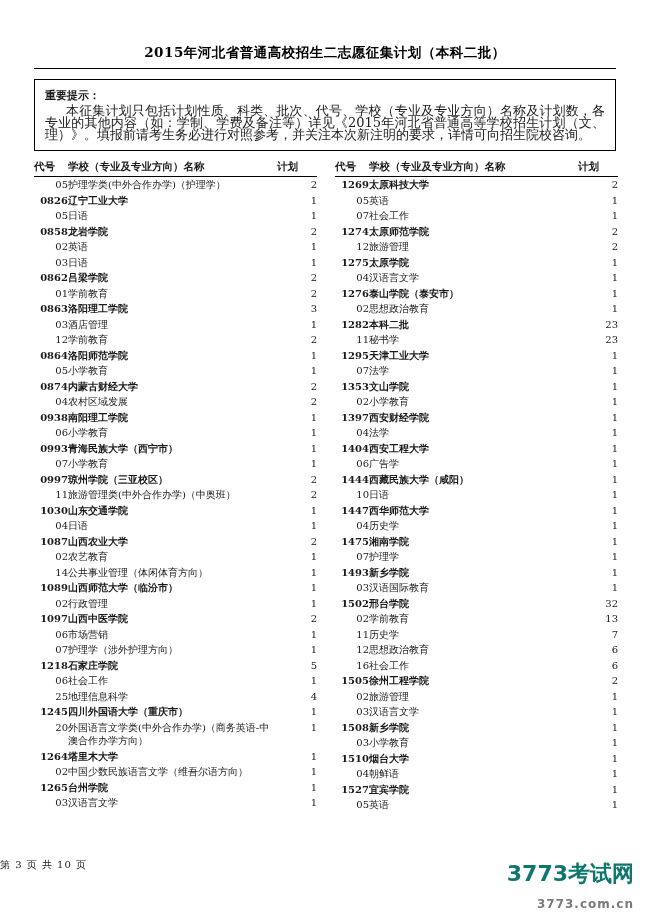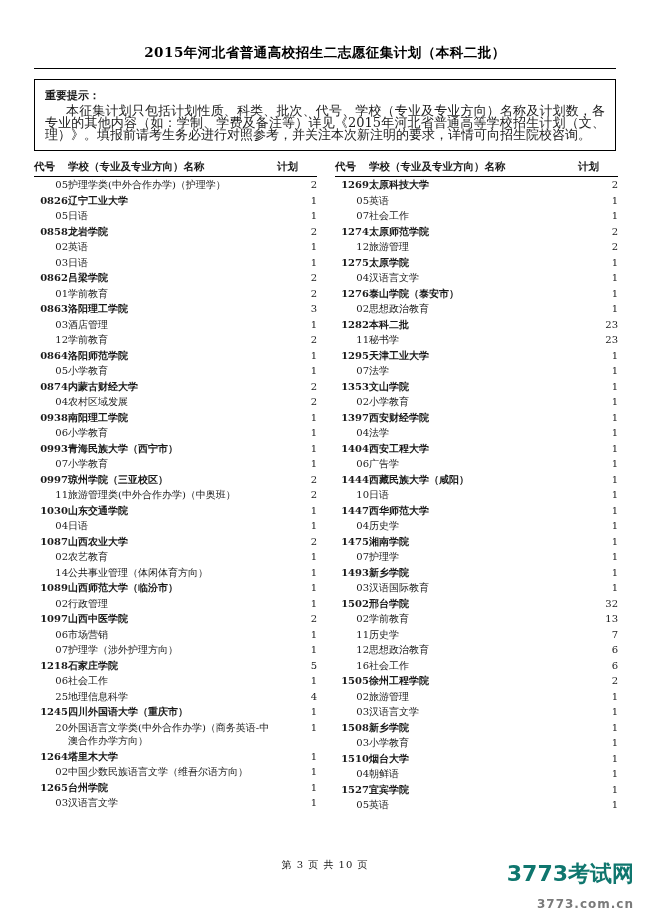--- a/index.html
+++ b/index.html
@@ -96,21 +96,21 @@
     text-align: right;
     white-space: nowrap;
   }
   tr.school td.name { font-weight: bold; }
   tr.school td.code { font-weight: bold; }
   .footer {
     position: absolute;
     left: 0;
     bottom: 48px;
     width: 650px;
-    text-align: center;
+    text-align: left;
     font-family: "DejaVu Serif", "Liberation Serif", serif;
     font-size: 10px;
     letter-spacing: 1px;
   }
   .watermark {
     position: absolute;
     right: 16px;
     bottom: 10px;
     text-align: right;
     line-height: 1;

